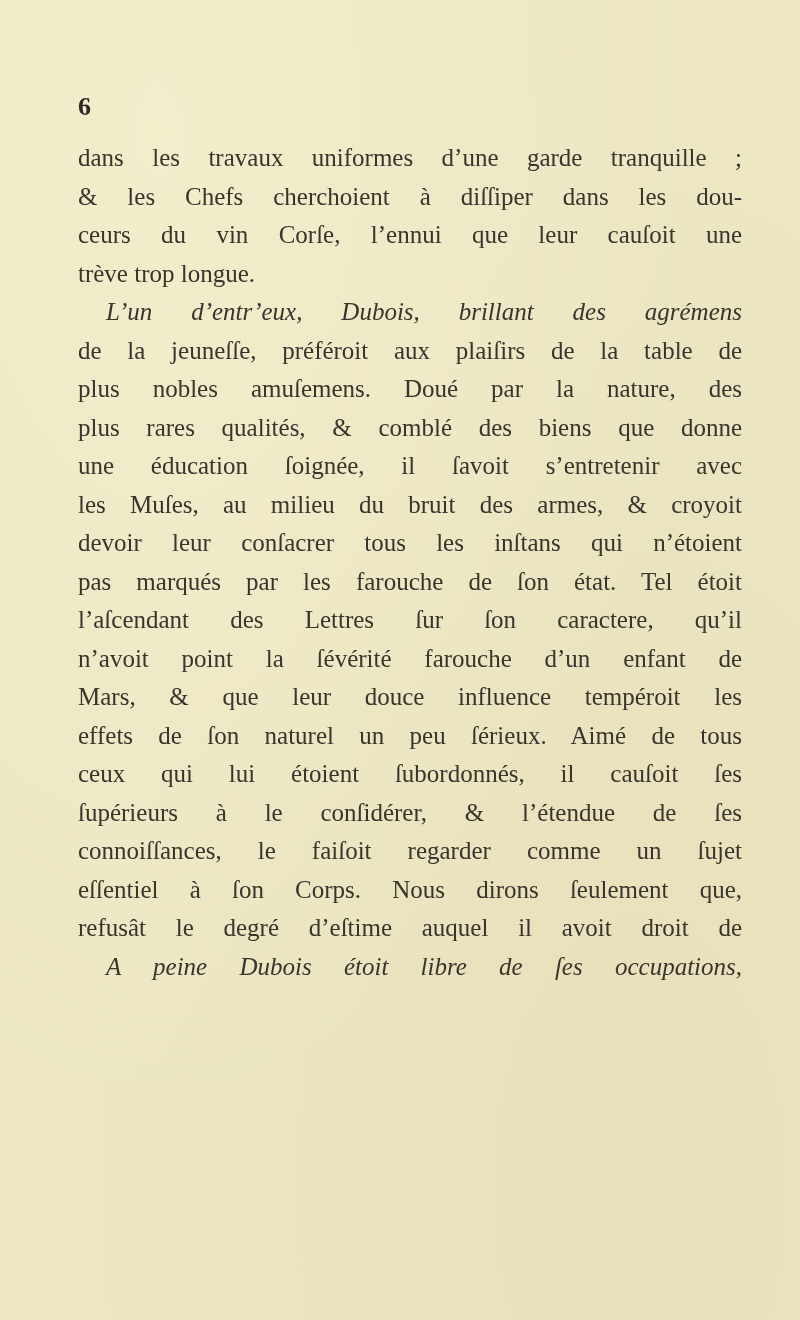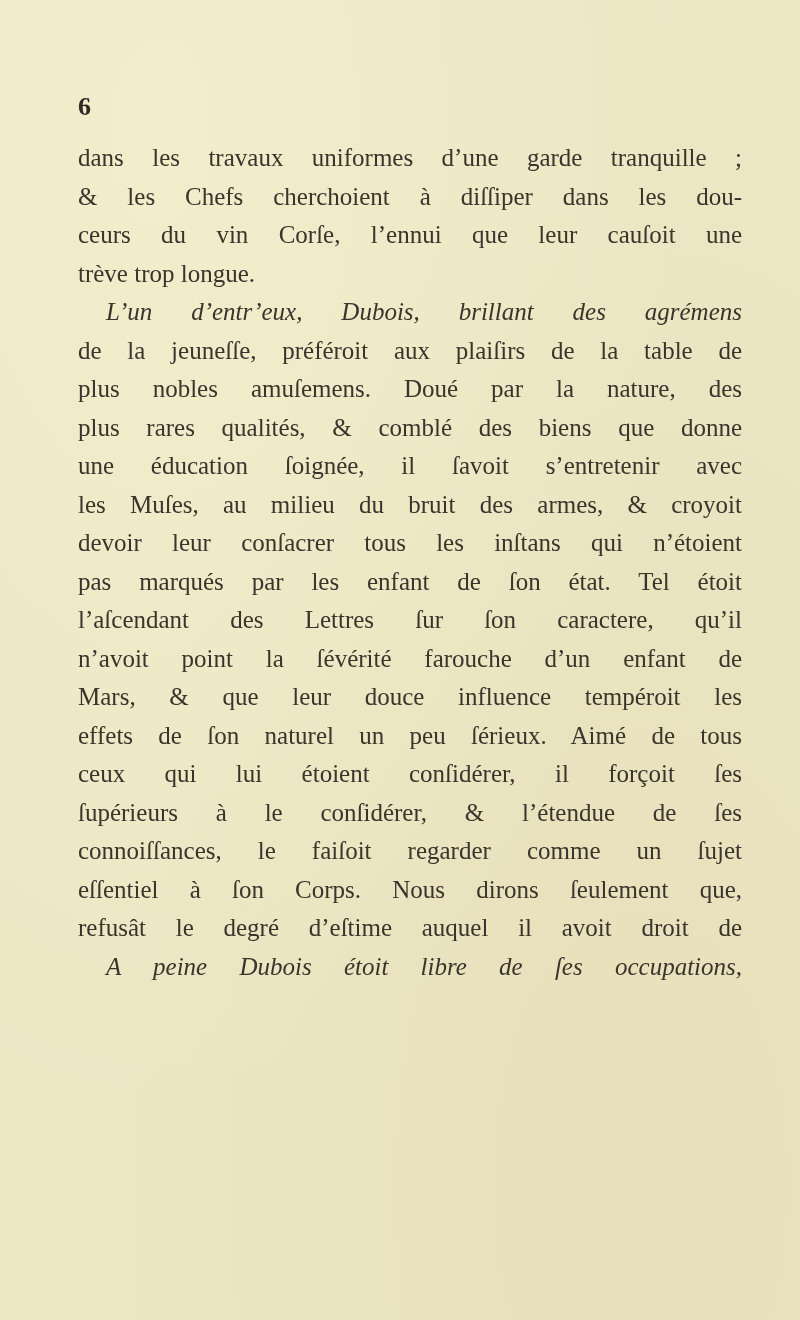--- a/index.html
+++ b/index.html
@@ -91,26 +91,26 @@
     <span class="line">ceurs du vin Corſe, l’ennui que leur cauſoit une</span>
     <span class="line last">trève trop longue.</span>
 
     <span class="line indent">L’un d’entr’eux, Dubois, brillant des agrémens</span>
     <span class="line">de la jeuneſſe, préféroit aux plaiſirs de la table de</span>
     <span class="line">plus nobles amuſemens. Doué par la nature, des</span>
     <span class="line">plus rares qualités, &amp; comblé des biens que donne</span>
     <span class="line">une éducation ſoignée, il ſavoit s’entretenir avec</span>
     <span class="line">les Muſes, au milieu du bruit des armes, &amp; croyoit</span>
     <span class="line">devoir leur conſacrer tous les inſtans qui n’étoient</span>
-    <span class="line">pas marqués par les enfant de ſon état. Tel étoit</span>
+    <span class="line">pas marqués par les farouche de ſon état. Tel étoit</span>
     <span class="line">l’aſcendant des Lettres ſur ſon caractere, qu’il</span>
     <span class="line">n’avoit point la ſévérité farouche d’un enfant de</span>
     <span class="line">Mars, &amp; que leur douce influence tempéroit les</span>
     <span class="line">effets de ſon naturel un peu ſérieux. Aimé de tous</span>
-    <span class="line">ceux qui lui étoient conſidérer, il forçoit ſes</span>
+    <span class="line">ceux qui lui étoient ſubordonnés, il cauſoit ſes</span>
     <span class="line">ſupérieurs à le conſidérer, &amp; l’étendue de ſes</span>
     <span class="line">connoiſſances, le faiſoit regarder comme un ſujet</span>
     <span class="line">eſſentiel à ſon Corps. Nous dirons ſeulement que,</span>
     <span class="line">refusât le degré d’eſtime auquel il avoit droit de</span>
 
     <span class="line indent">A peine Dubois étoit libre de ſes occupations,</span>
   </div>
 
 </div>
 

